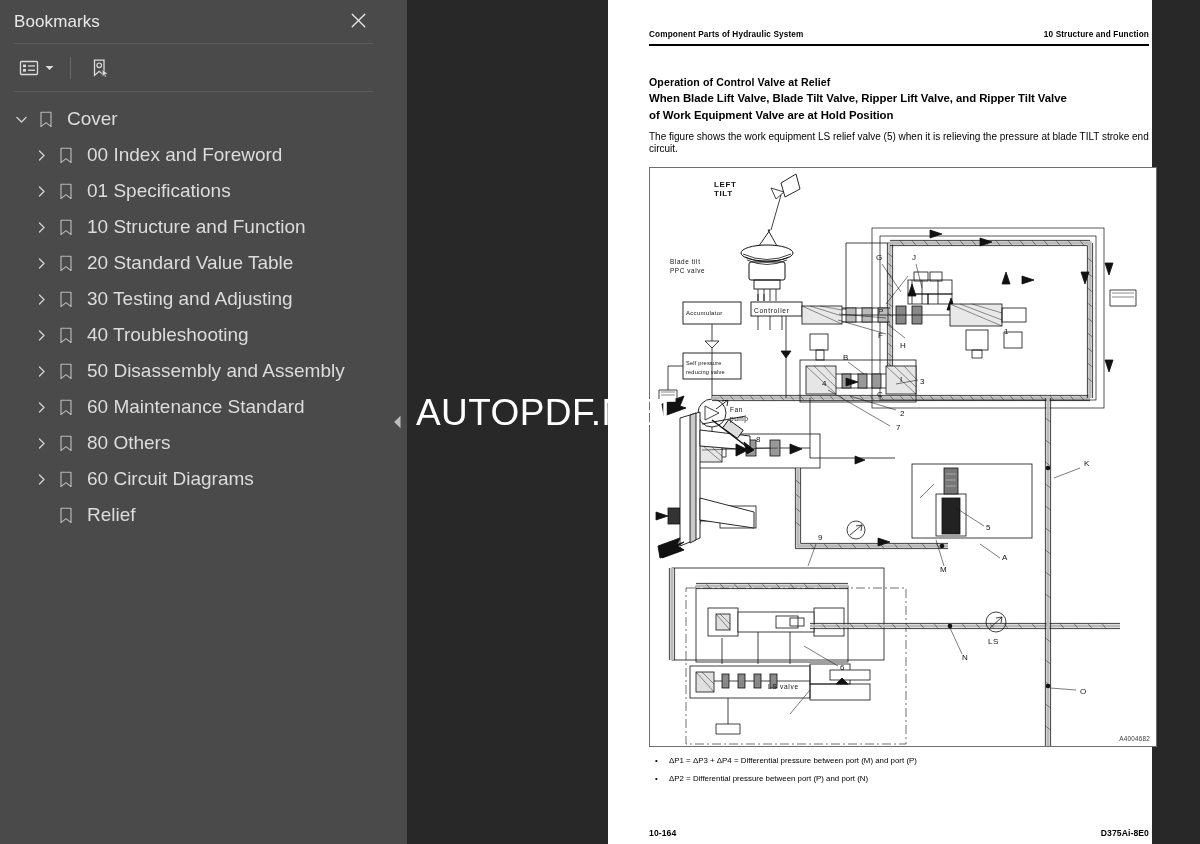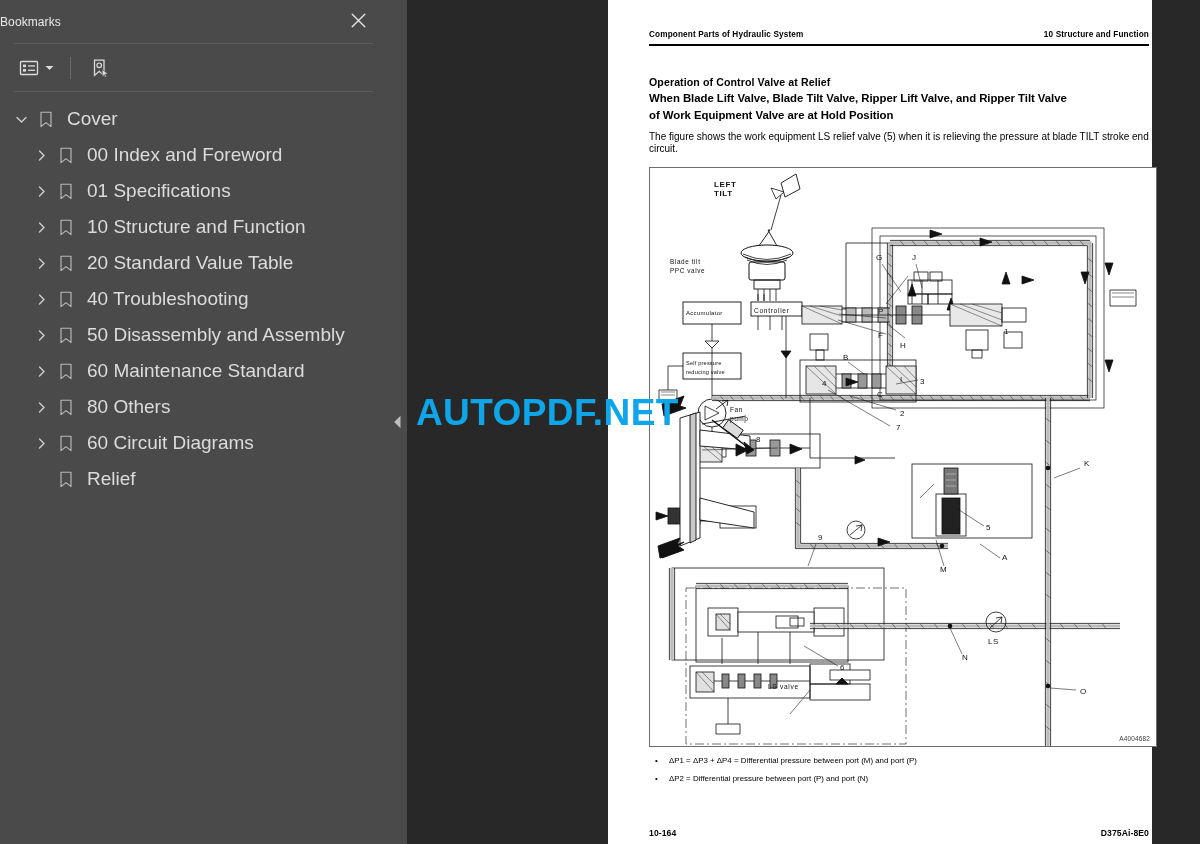--- a/index.html
+++ b/index.html
@@ -18,21 +18,22 @@
     width: 387px; height: 844px;
     background: #4a4a4a;
     color: #e8e8e8;
   }
   #sidebar-header {
     position: relative;
     height: 44px;
     display: flex; align-items: center;
   }
   #sidebar-title {
-    font-size: 12px;
+    margin-left: 14px;
+    font-size: 17px;
     color: #e9e9e9;
     letter-spacing: .1px;
   }
   #close-btn {
     position: absolute; right: 14px; top: 5px;
     width: 30px; height: 30px;
     display: flex; align-items: center; justify-content: center;
     cursor: pointer;
   }
   #close-btn svg { width: 15px; height: 15px; }
@@ -156,22 +157,22 @@
   .note-bullet { width: 20px; min-width: 20px; text-align: left; padding-left: 6px; }
   .pg-foot {
     position: absolute; left: 41px; right: 3px; top: 795px;
     display: flex; justify-content: space-between;
     font-size: 8.6px; font-weight: bold; letter-spacing: .1px; margin-top: 33px;
   }
 
   
   #watermark {
     position: absolute; left: 416px; top: 392px;
-    font-size: 37px; font-weight: bold;
-    color: #0ea5e9;
+    font-size: 37px; font-weight: normal;
+    color: #ffffff;
     letter-spacing: .4px;
     white-space: nowrap;
     pointer-events: none;
     font-family: "Liberation Sans", sans-serif;
   }
 </style>
 </head>
 <body>
 
 <div id="app">
@@ -270,20 +271,33 @@
             <svg viewBox="0 0 13 13">
               <path d="M4.5 2 L9 6.5 L4.5 11" stroke="#cfcfcf" stroke-width="1.4" fill="none" stroke-linecap="round" stroke-linejoin="round"></path>
             </svg>
           </span>
           <span class="bm-ico">
             <svg viewBox="0 0 14 17">
               <path d="M2 1.2 H12 V15.6 L7 11.6 L2 15.6 Z" fill="none" stroke="#b9b9b9" stroke-width="1.15" stroke-linejoin="round"></path>
             </svg>
           </span>
           <span class="tree-label">20 Standard Value Table</span>
+        </div>
+        <div class="tree-row lvl1">
+          <span class="tw">
+            <svg viewBox="0 0 13 13">
+              <path d="M4.5 2 L9 6.5 L4.5 11" stroke="#cfcfcf" stroke-width="1.4" fill="none" stroke-linecap="round" stroke-linejoin="round"></path>
+            </svg>
+          </span>
+          <span class="bm-ico">
+            <svg viewBox="0 0 14 17">
+              <path d="M2 1.2 H12 V15.6 L7 11.6 L2 15.6 Z" fill="none" stroke="#b9b9b9" stroke-width="1.15" stroke-linejoin="round"></path>
+            </svg>
+          </span>
+          <span class="tree-label">30 Testing and Adjusting</span>
         </div>
         <div class="tree-row lvl1">
           <span class="tw">
             <svg viewBox="0 0 13 13">
               <path d="M4.5 2 L9 6.5 L4.5 11" stroke="#cfcfcf" stroke-width="1.4" fill="none" stroke-linecap="round" stroke-linejoin="round"></path>
             </svg>
           </span>
           <span class="bm-ico">
             <svg viewBox="0 0 14 17">
               <path d="M2 1.2 H12 V15.6 L7 11.6 L2 15.6 Z" fill="none" stroke="#b9b9b9" stroke-width="1.15" stroke-linejoin="round"></path>

